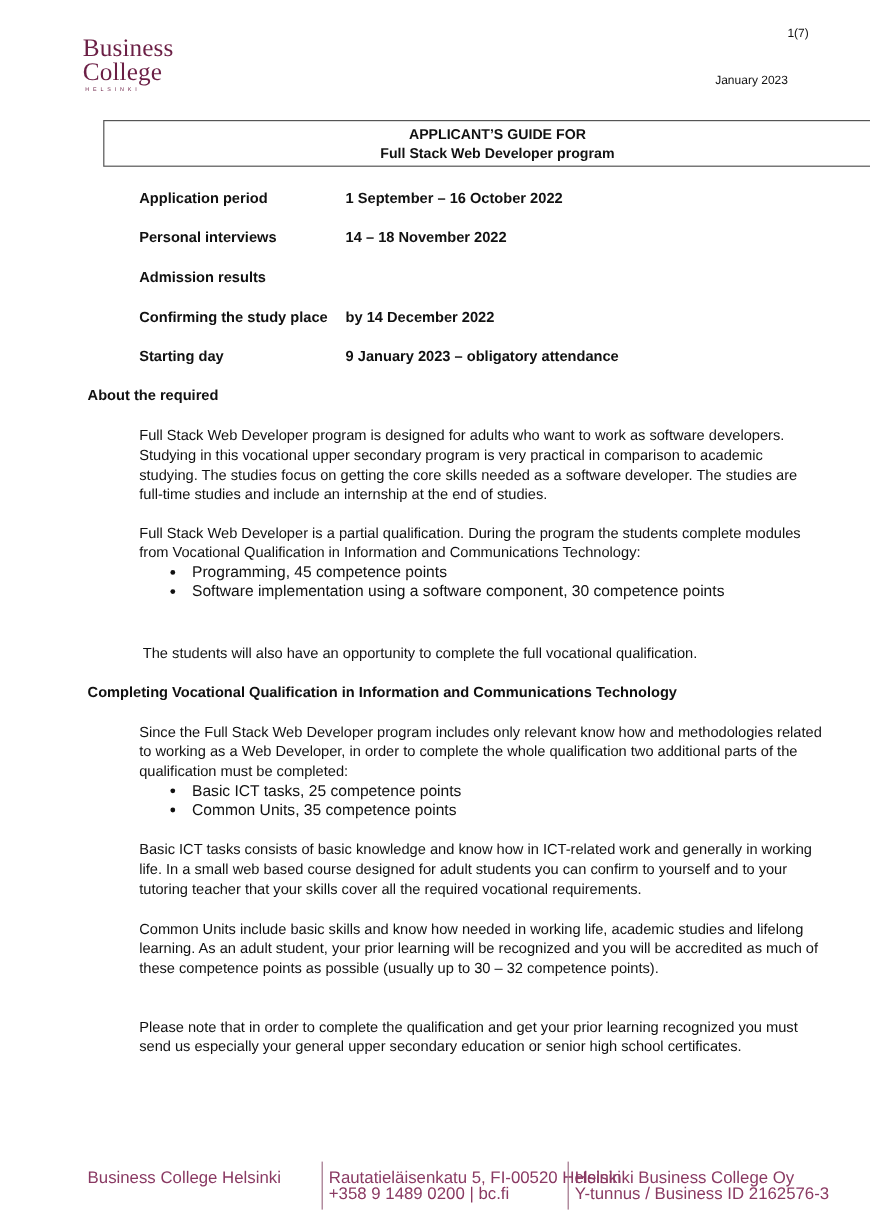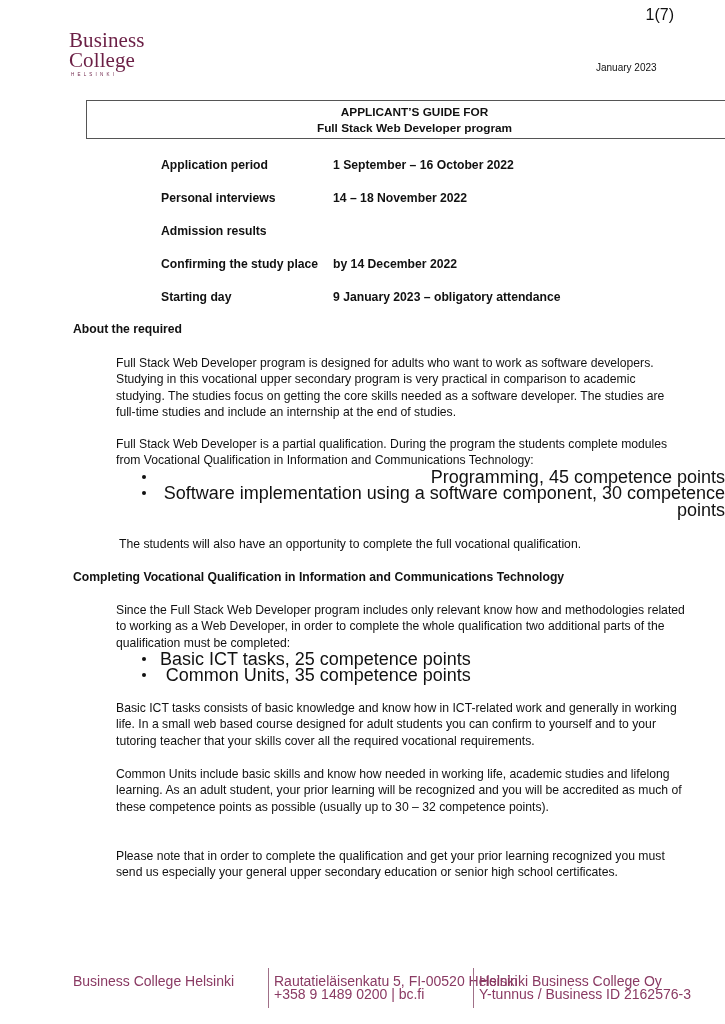--- a/index.html
+++ b/index.html
@@ -34,22 +34,22 @@
       font-family: "Liberation Sans", "DejaVu Sans", sans-serif;
       font-size: 4.5px;
       letter-spacing: 3.2px;
       margin-top: 3px;
       margin-left: 2px;
       color: #6b1f45;
     }
     .page-num {
       position: absolute;
       right: 51px;
-      top: 6px;
-      font-size: 16px;
+      top: 23px;
+      font-size: 10px;
     }
     .doc-date {
       position: absolute;
       left: 596px;
       top: 62px;
       font-size: 10px;
     }
     .title-box {
       position: absolute;
       left: 86px;
@@ -67,42 +67,41 @@
       position: absolute;
       left: 116px;
       top: 158px;
     }
     .schedule .row {
       display: flex;
       height: 33px;
       font-weight: bold;
       font-size: 12.2px;
     }
-    .schedule .row .lbl { width: 172px; margin-left: 45px; }
+    .schedule .row .lbl { width: 172px; }
     .schedule .row .val { }
     .h-section {
       position: absolute;
       left: 73px;
       font-weight: bold;
       font-size: 12.2px;
     }
     .para {
       position: absolute;
       left: 116px;
       width: 570px;
       font-size: 12.2px;
       line-height: 16.3px;
     }
     .bullets {
       position: absolute;
       left: 140px;
       list-style: none;
-      font-size: 18px;
+      font-size: 13px;
       line-height: 16.3px;
-      text-align: right;
     }
     .bullets li {
       position: relative;
       padding-left: 20px;
     }
     .bullets li::before {
       content: "";
       position: absolute;
       left: 2px;
       top: 6px;

